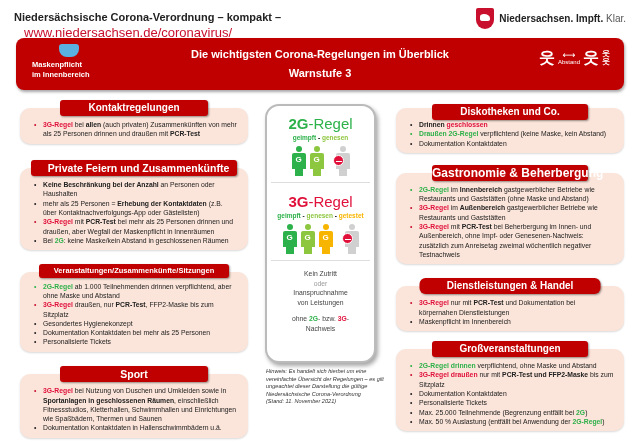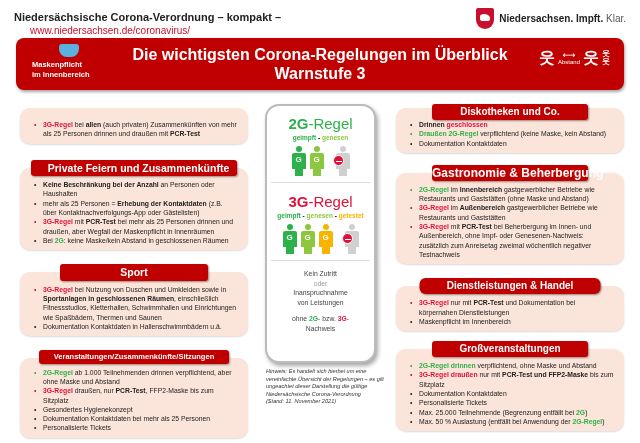--- a/index.html
+++ b/index.html
@@ -1,30 +1,30 @@
 <!DOCTYPE html>
 <html><head>
 <meta charset="utf-8">
 <style>
 *{box-sizing:border-box;margin:0;padding:0}
 html,body{width:640px;height:443px;background:#fff;overflow:hidden}
 body{font-family:"Liberation Sans",sans-serif;color:#222;position:relative}
 .top-title{position:absolute;left:14px;top:11px;font-size:11px;font-weight:bold;color:#222}
-.top-url{position:absolute;left:30px;top:25px;font-size:10px;color:#c8102e}
+.top-url{position:absolute;left:24px;top:25px;font-size:13px;color:#c8102e}
 .brand{position:absolute;right:14px;top:8px;display:flex;align-items:center;gap:5px}
 .crest{width:18px;height:21px;background:#c8102e;border-radius:2px 2px 9px 9px;position:relative}
 .crest::after{content:"";position:absolute;left:4px;top:6px;width:10px;height:7px;background:#fff;border-radius:40% 60% 20% 30%}
 .brand-text{font-size:10px;color:#222}
 .brand-text b{font-weight:bold}
 .brand-text .klar{color:#555}
 .banner{position:absolute;left:16px;top:38px;width:608px;height:52px;background:#c00000;border-radius:8px;box-shadow:1px 2px 3px rgba(0,0,0,.35);color:#fff}
 .mask-block{position:absolute;left:16px;top:6px;width:74px;text-align:left}
 .mask-icon{width:20px;height:13px;margin:0 auto 3px;background:#5ab0e0;border-radius:3px 3px 8px 8px;position:relative}
 .mask-block div.t{font-size:7.5px;font-weight:bold;line-height:10px}
-.banner-title{position:absolute;left:0;right:0;top:7px;text-align:center;font-size:16px;font-weight:bold;line-height:19px}
+.banner-title{position:absolute;left:0;right:0;top:7px;text-align:center;font-size:11px;font-weight:bold;line-height:19px}
 .distance{position:absolute;right:14px;top:12px;display:flex;align-items:center;gap:3px;font-size:6px}
 .person{font-size:16px;line-height:16px;font-weight:bold}
 .arrow{display:flex;flex-direction:column;align-items:center}
 .col{position:absolute}
 .section{position:relative}
 .sec-head{position:absolute;left:50%;transform:translateX(-50%);background:#c00000;color:#fff;font-weight:bold;text-align:center;border-radius:3px;box-shadow:1px 1px 2px rgba(0,0,0,.4);white-space:nowrap;z-index:2}
 .sec-body{background:#fbe4d9;border-radius:10px;padding:0 10px 5px 14px;box-shadow:0 1px 2px rgba(0,0,0,.15)}
 .sec-body ul{list-style:none}
 .sec-body li{font-size:6.8px;line-height:9.3px;position:relative;padding-left:9px}
 .sec-body li::before{content:"•";position:absolute;left:0;color:#222}
@@ -81,55 +81,56 @@
     <span class="person">웃</span>
     <span style="display:flex;flex-direction:column;font-size:8px;line-height:8px;font-weight:bold">
         <span>웃</span>
         <span>웃</span>
       </span>
   </div>
 </div>
 
 <div class="col" id="left-col" style="left:20px;top:100px;width:228px">
     <div class="section" style="margin-top: 0px; padding-top: 8px;">
+      <div class="sec-head" style="top: 0px; font-size: 10px; line-height: 16px; width: 148px;">Kontaktregelungen</div>
       <div class="sec-body" style="padding-top: 12px;">
         <ul>
           <li class="red"><span class="r">3G-Regel</span><span> bei </span><span class="b">allen</span><span> (auch privaten) Zusammenkünften von mehr als 25 Personen drinnen und draußen mit </span><span class="b">PCR-Test</span></li>
         </ul>
       </div>
     </div>
     <div class="section" style="margin-top: 16px; padding-top: 8px;">
       <div class="sec-head" style="top: 0px; font-size: 10.5px; line-height: 16.5px; width: 206px; padding-left: 9px;">Private Feiern und Zusammenkünfte</div>
       <div class="sec-body" style="padding-top: 12.5px;">
         <ul>
           <li class="plain"><span class="b">Keine Beschränkung bei der Anzahl</span><span> an Personen oder Haushalten</span></li>
           <li class="plain"><span>mehr als 25 Personen = </span><span class="b">Erhebung der Kontaktdaten</span><span> (z.B. über Kontaktnachverfolgungs-App oder Gästelisten)</span></li>
           <li class="red"><span class="r">3G-Regel</span><span> mit </span><span class="b">PCR-Test</span><span> bei mehr als 25 Personen drinnen und draußen, aber Wegfall der Maskenpflicht in Innenräumen</span></li>
           <li class="plain"><span>Bei </span><span class="g">2G</span><span>: keine Maske/kein Abstand in geschlossenen Räumen</span></li>
-        </ul>
-      </div>
-    </div>
-    <div class="section" style="margin-top: 14px; padding-top: 8px;">
-      <div class="sec-head" style="top: 0px; font-size: 10.5px; line-height: 16.5px; width: 148px;">Sport</div>
-      <div class="sec-body" style="padding-top: 12.5px;">
-        <ul>
-          <li class="red"><span class="r">3G-Regel</span><span> bei Nutzung von Duschen und Umkleiden sowie in </span><span class="b">Sportanlagen in geschlossenen Räumen</span><span>, einschließlich Fitnessstudios, Kletterhallen, Schwimmhallen und Einrichtungen wie Spaßbädern, Thermen und Saunen</span></li>
-          <li class="plain"><span>Dokumentation Kontaktdaten in Hallenschwimmbädern u.ä.</span></li>
         </ul>
       </div>
     </div>
     <div class="section" style="margin-top: 14px; padding-top: 8px;">
       <div class="sec-head" style="top: 0px; font-size: 7.5px; line-height: 13.5px; width: 190px;">Veranstaltungen/Zusammenkünfte/Sitzungen</div>
       <div class="sec-body" style="padding-top: 9.5px;">
         <ul>
           <li class="green"><span class="g">2G-Regel</span><span> ab 1.000 Teilnehmenden drinnen verpflichtend, aber ohne Maske und Abstand</span></li>
           <li class="red"><span class="r">3G-Regel</span><span> draußen, nur </span><span class="b">PCR-Test</span><span>, FFP2-Maske bis zum Sitzplatz</span></li>
           <li class="plain"><span>Gesondertes Hygienekonzept</span></li>
           <li class="plain"><span>Dokumentation Kontaktdaten bei mehr als 25 Personen</span></li>
           <li class="plain"><span>Personalisierte Tickets</span></li>
+        </ul>
+      </div>
+    </div>
+    <div class="section" style="margin-top: 14px; padding-top: 8px;">
+      <div class="sec-head" style="top: 0px; font-size: 10.5px; line-height: 16.5px; width: 148px;">Sport</div>
+      <div class="sec-body" style="padding-top: 12.5px;">
+        <ul>
+          <li class="red"><span class="r">3G-Regel</span><span> bei Nutzung von Duschen und Umkleiden sowie in </span><span class="b">Sportanlagen in geschlossenen Räumen</span><span>, einschließlich Fitnessstudios, Kletterhallen, Schwimmhallen und Einrichtungen wie Spaßbädern, Thermen und Saunen</span></li>
+          <li class="plain"><span>Dokumentation Kontaktdaten in Hallenschwimmbädern u.ä.</span></li>
         </ul>
       </div>
     </div>
   </div>
 
 <div class="col" id="right-col" style="left:396px;top:100px;width:228px">
     <div class="section" style="margin-top: 0px; padding-top: 8px;">
       <div class="sec-head" style="top: 4px; font-size: 10px; line-height: 16px; width: 156px;">Diskotheken und Co.</div>
       <div class="sec-body" style="padding-top: 12px;">
         <ul>

